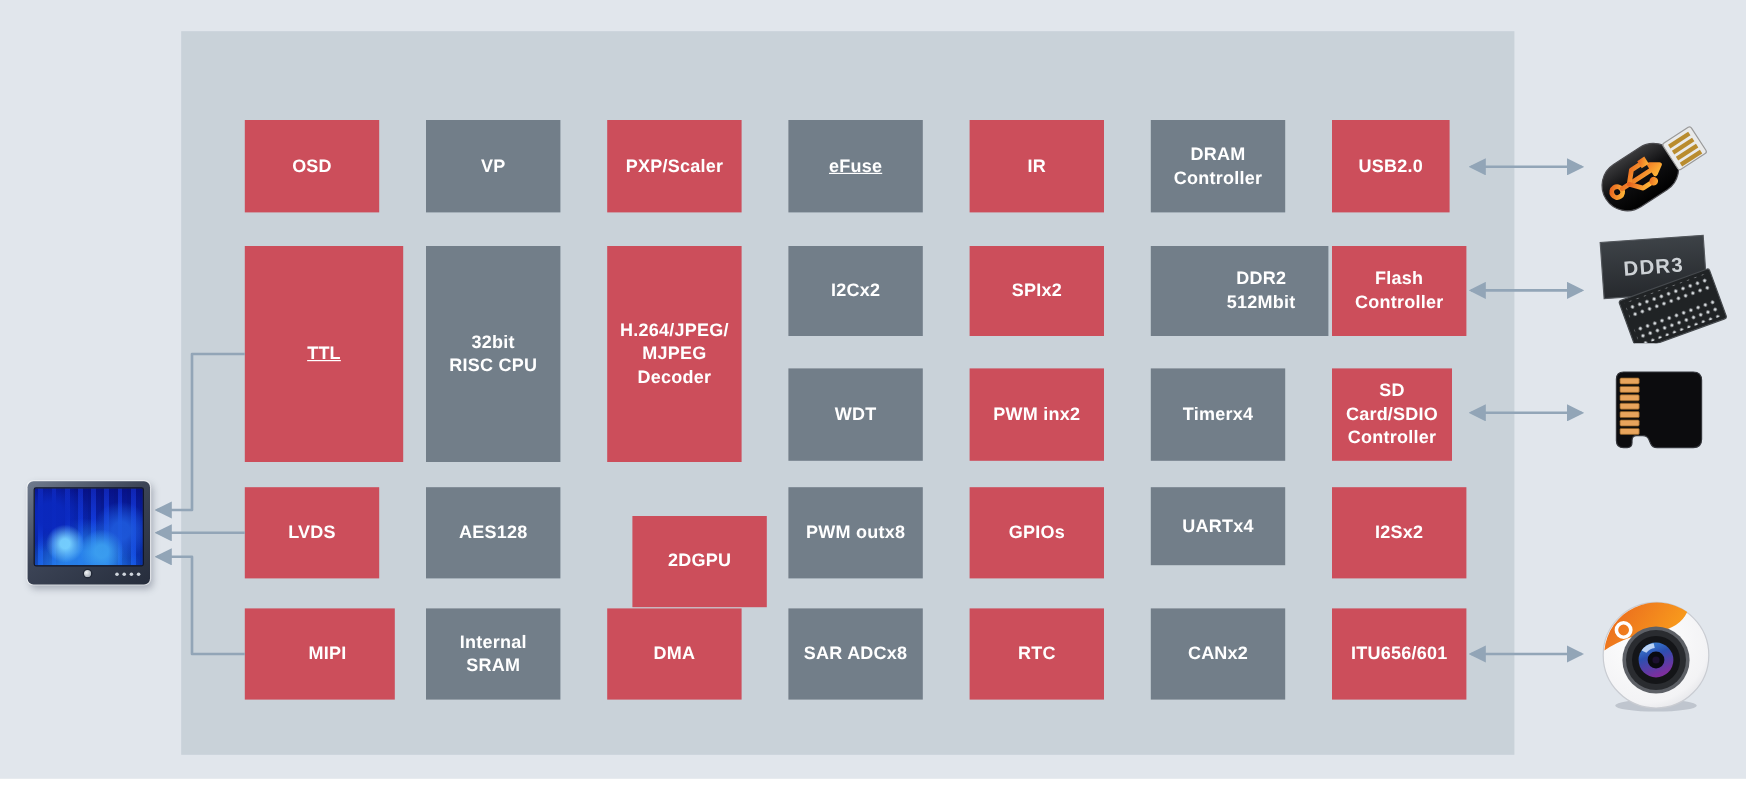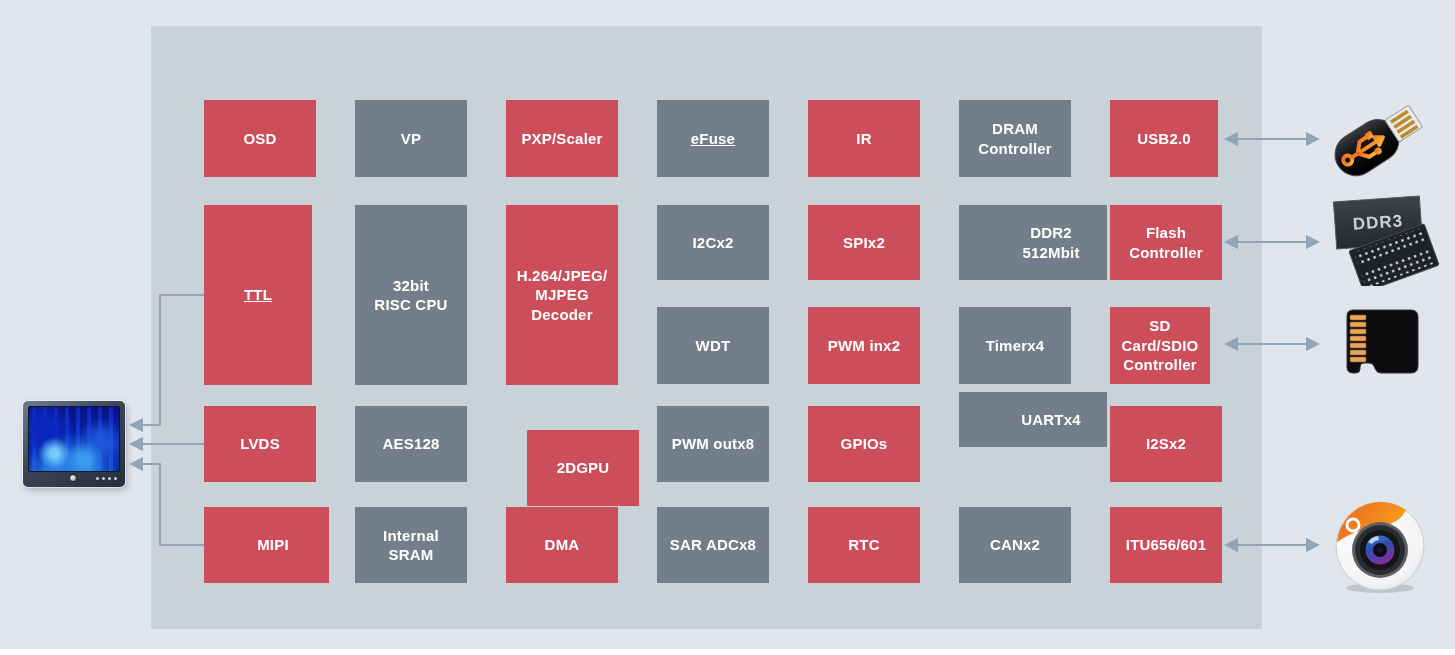--- a/index.html
+++ b/index.html
@@ -69,24 +69,24 @@
       <div class="block gray" style="left: 657px; top: 100px; width: 112px; height: 77px; text-decoration: underline;">
         <span class="lbl">eFuse</span>
       </div>
       <div class="block red" style="left: 808px; top: 100px; width: 112px; height: 77px;">
         <span class="lbl">IR</span>
       </div>
       <div class="block gray" style="left: 959px; top: 100px; width: 112px; height: 77px;">
         <span class="lbl">DRAM
 Controller</span>
       </div>
-      <div class="block red" style="left: 1110px; top: 100px; width: 108px; height: 77px;">
+      <div class="block red" style="left: 1110px; top: 100px; width: 98px; height: 77px;">
         <span class="lbl">USB2.0</span>
       </div>
-      <div class="block red" style="left: 204px; top: 205px; width: 108px; height: 180px; text-decoration: underline;">
+      <div class="block red" style="left: 204px; top: 205px; width: 132px; height: 180px; text-decoration: underline;">
         <span class="lbl">TTL</span>
       </div>
       <div class="block gray" style="left: 355px; top: 205px; width: 112px; height: 180px;">
         <span class="lbl">32bit
 RISC CPU</span>
       </div>
       <div class="block red" style="left: 506px; top: 205px; width: 112px; height: 180px;">
         <span class="lbl">H.264/JPEG/
 MJPEG
 Decoder</span>
@@ -127,21 +127,21 @@
       </div>
       <div class="block red" style="left: 527px; top: 406px; width: 112px; height: 76px; margin-top: 24px;">
         <span class="lbl">2DGPU</span>
       </div>
       <div class="block gray" style="left: 657px; top: 406px; width: 112px; height: 76px;">
         <span class="lbl">PWM outx8</span>
       </div>
       <div class="block red" style="left: 808px; top: 406px; width: 112px; height: 76px;">
         <span class="lbl">GPIOs</span>
       </div>
-      <div class="block gray" style="left: 959px; top: 392px; width: 112px; height: 55px; padding-left: 36px;">
+      <div class="block gray" style="left: 959px; top: 406px; width: 112px; height: 65px;">
         <span class="lbl">UARTx4</span>
       </div>
       <div class="block red" style="left: 1110px; top: 406px; width: 112px; height: 76px;">
         <span class="lbl">I2Sx2</span>
       </div>
       <div class="block red" style="left: 204px; top: 507px; width: 112px; height: 76px; padding-left: 13px;">
         <span class="lbl">MIPI</span>
       </div>
       <div class="block gray" style="left: 355px; top: 507px; width: 112px; height: 76px;">
         <span class="lbl">Internal

